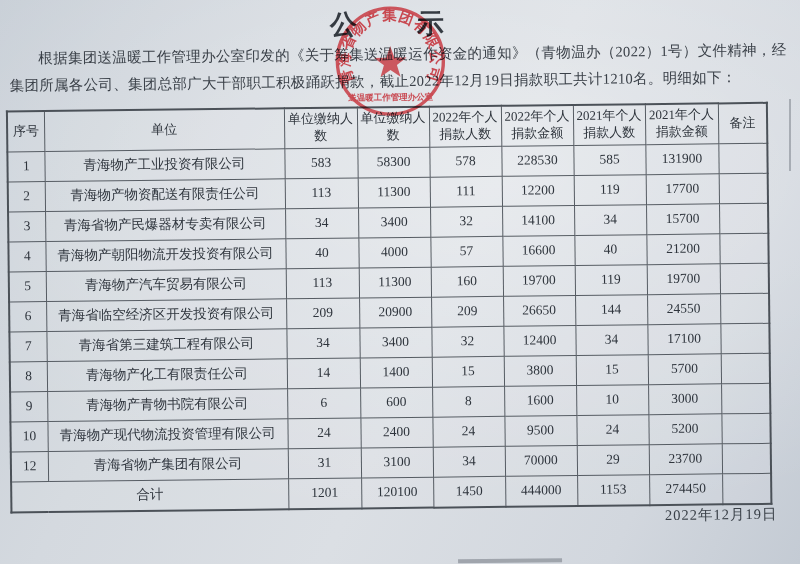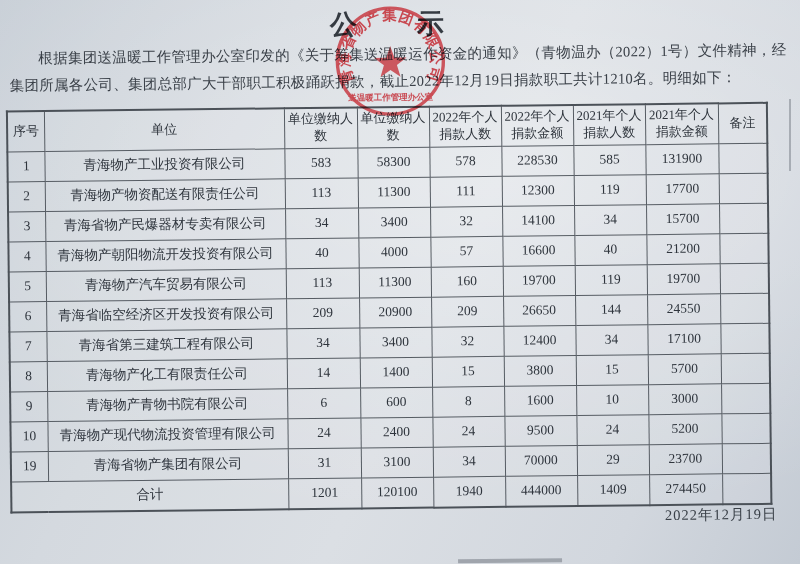--- a/index.html
+++ b/index.html
@@ -105,21 +105,21 @@
             <td>585</td>
             <td>131900</td>
             <td></td>
           </tr>
           <tr>
             <td>2</td>
             <td>青海物产物资配送有限责任公司</td>
             <td>113</td>
             <td>11300</td>
             <td>111</td>
-            <td>12300</td>
+            <td>12200</td>
             <td>119</td>
             <td>17700</td>
             <td></td>
           </tr>
           <tr>
             <td>3</td>
             <td>青海省物产民爆器材专卖有限公司</td>
             <td>34</td>
             <td>3400</td>
             <td>32</td>
@@ -199,37 +199,37 @@
             <td>青海物产现代物流投资管理有限公司</td>
             <td>24</td>
             <td>2400</td>
             <td>24</td>
             <td>9500</td>
             <td>24</td>
             <td>5200</td>
             <td></td>
           </tr>
           <tr>
-            <td>19</td>
+            <td>12</td>
             <td>青海省物产集团有限公司</td>
             <td>31</td>
             <td>3100</td>
             <td>34</td>
             <td>70000</td>
             <td>29</td>
             <td>23700</td>
             <td></td>
           </tr>
           <tr class="total-row">
             <td colspan="2">合计</td>
             <td>1201</td>
             <td>120100</td>
-            <td>1940</td>
+            <td>1450</td>
             <td>444000</td>
-            <td>1409</td>
+            <td>1153</td>
             <td>274450</td>
             <td></td>
           </tr>
         </tbody>
     </table>
 
     <div class="doc-date">2022年12月19日</div>
 
     <div class="seal">
       <svg width="116" height="118" viewBox="0 0 116 118" xmlns="http://www.w3.org/2000/svg">

